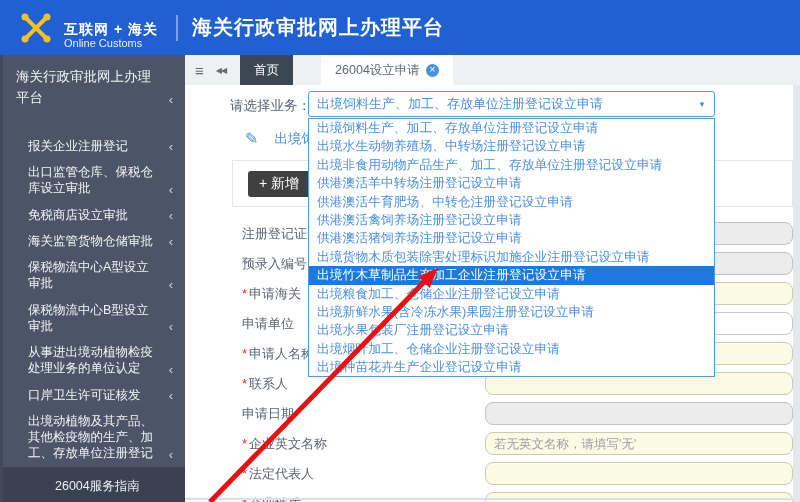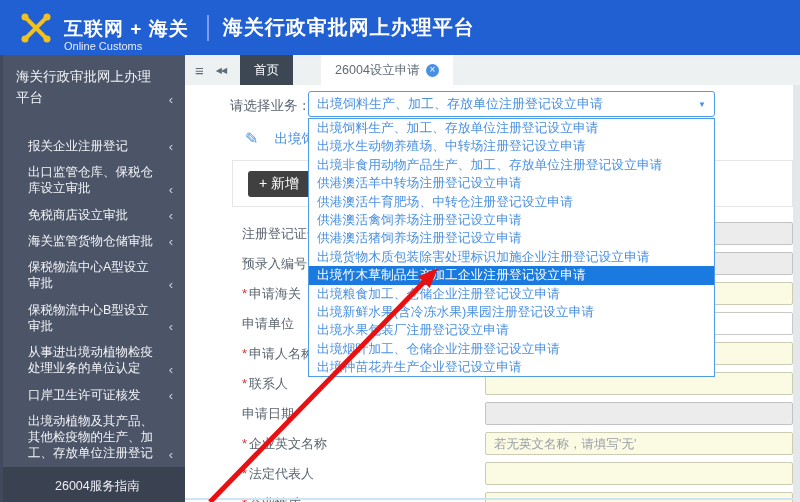--- a/index.html
+++ b/index.html
@@ -3,21 +3,21 @@
 <meta charset="utf-8">
 <style>
   * { margin:0; padding:0; box-sizing:border-box; }
   html,body { width:800px; height:502px; overflow:hidden; font-family:"Liberation Sans","DejaVu Sans",sans-serif; background:#fff; }
   #stage { position:relative; width:800px; height:502px; overflow:hidden; background:#fff; }
 
   
   .header { position:absolute; left:0; top:0; width:800px; height:55px; background:#2160d3; display:flex; align-items:center; }
   .logo-icon { margin-left:16px; width:40px; height:40px; flex:0 0 auto; }
   .logo-text { margin-left:8px; color:#fff; line-height:1.15; }
-  .logo-text .l1 { font-size:19px; font-weight:bold; letter-spacing:1px;margin-top:16px; }
+  .logo-text .l1 { font-size:14px; font-weight:bold; letter-spacing:1px;margin-top:16px; }
   .logo-text .l2 { font-size:11px; color:#e8eefc; }
   .header-divider { width:2px; height:26px; background:#7d9ef0; margin:0 14px 0 18px; }
   .app-title { color:#fff; font-size:20px; font-weight:bold; letter-spacing:1px; }
 
   
   .sidebar { position:absolute; left:0; top:55px; width:185px; height:447px; background:#4c5467; color:#f2f4f8; overflow:hidden; }
   .sidebar-rail { position:absolute; left:0; top:0; width:3px; height:447px; background:#414a5c; }
   .side-title { position:relative; padding:12px 26px 6px 16px; font-size:13.5px; line-height:1.55; }
   .side-title .chev { position:absolute; right:12px; bottom:9px; }
   .side-list { list-style:none; margin-top:18px; }
@@ -53,21 +53,21 @@
   .sec-title { font-size:13.5px; color:#4a90e2; white-space:nowrap; }
 
   .toolbar-panel { position:absolute; left:47px; top:75px; width:561px; height:47px; border:1px solid #e6e6e6; background:#fff; }
   .btn-new { position:absolute; left:15px; top:10px; width:62px; height:26px; background:#404040; color:#fff; font-size:14px; border:none; border-radius:3px; cursor:pointer; }
 
   .form-area { position:absolute; left:0; top:137px; width:615px; }
   .form-row { position:relative; height:23px; margin-bottom:7px; }
   .flabel { position:absolute; left:57px; top:0; height:23px; line-height:23px; font-size:13px; color:#5a6470; white-space:nowrap; }
   .flabel .req { display:none; color:#e03030; font-style:normal; margin-right:2px; }
   .form-row.required .req { display:inline; }
-  .field { position:absolute; left:300px; top:0; width:308px; height:23px; border:1px solid #c9c9c9; background:#fff; border-radius:2px; }
+  .field { position:absolute; left:300px; top:0; width:308px; height:23px; border:1px solid #c9c9c9; background:#fff; border-radius:8px; }
   .form-row.gray .field { background:#ececec; border-color:#c3c3c3; }
   .form-row.yellow .field { background:#fbfae3; border-color:#cccbb4; }
   .form-row.white .field { background:#fff; border-color:#c9c9c9; }
   .field .ph { display:block; margin:3px 0 0 8px; font-size:12.5px; color:#9aa0a6; white-space:nowrap; }
   .bottom-line { position:absolute; left:0; top:413px; width:608px; height:2px; background:#cfe3f3; }
 
   
   .dropdown { position:absolute; left:123px; top:33px; width:407px; height:259px; background:#fff; border:1px solid #4f9ce8; z-index:10; overflow:hidden; }
   .option { height:18.4px; line-height:18.4px; padding-left:8px; font-size:12.8px; color:#4a90e2; white-space:nowrap; overflow:hidden; cursor:pointer; }
   .option.selected { background:#1a7ae0; color:#fff; }

